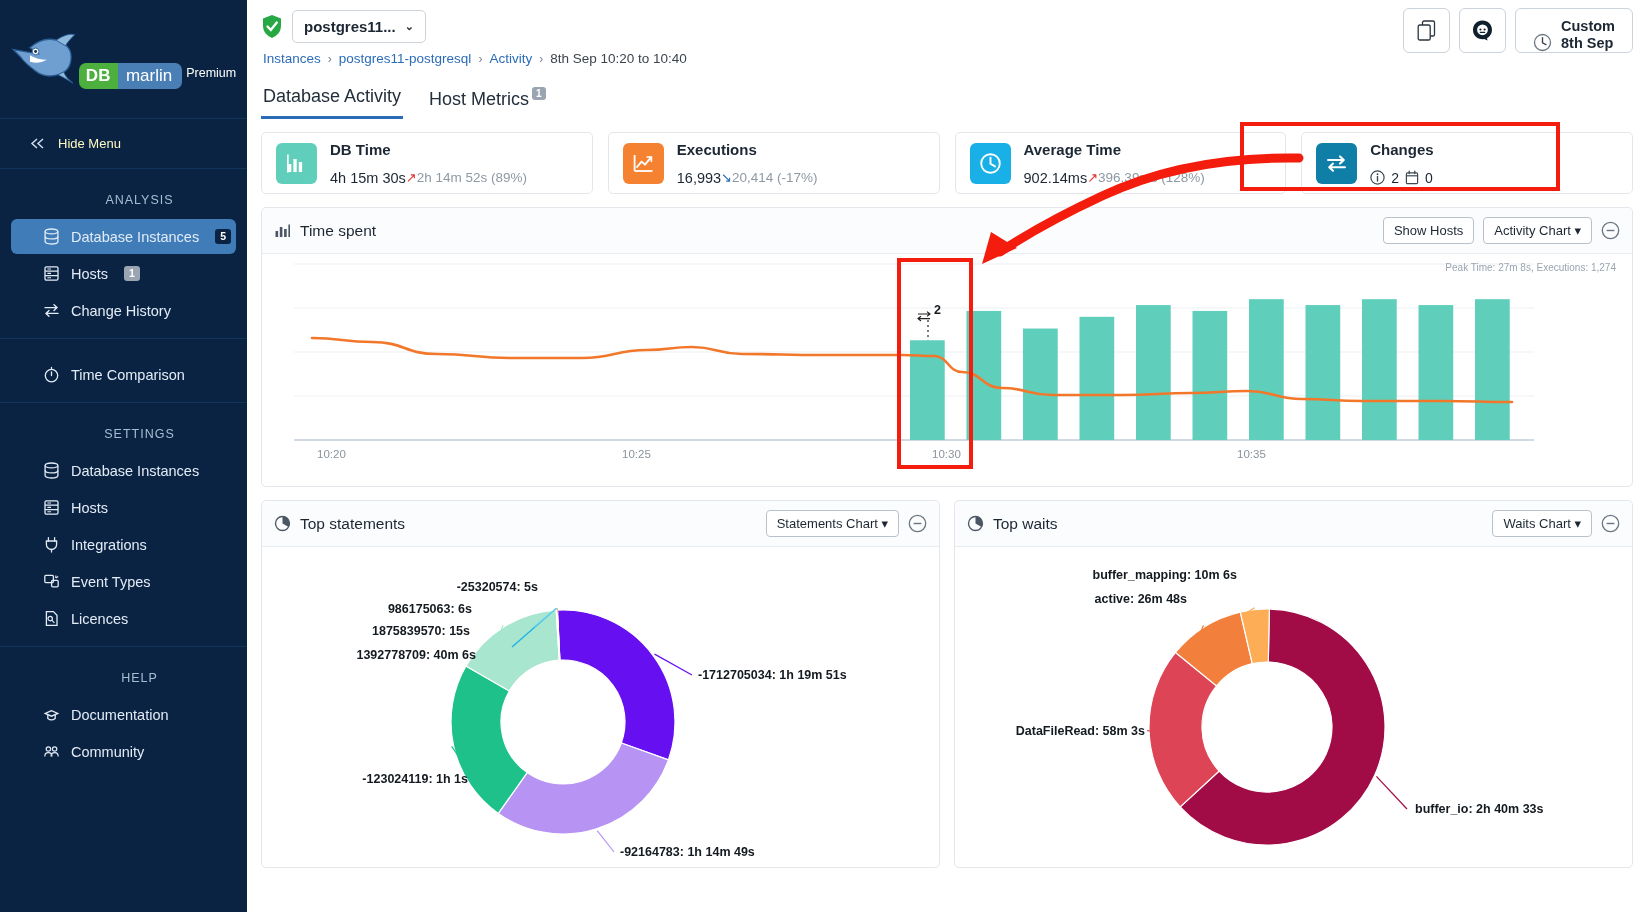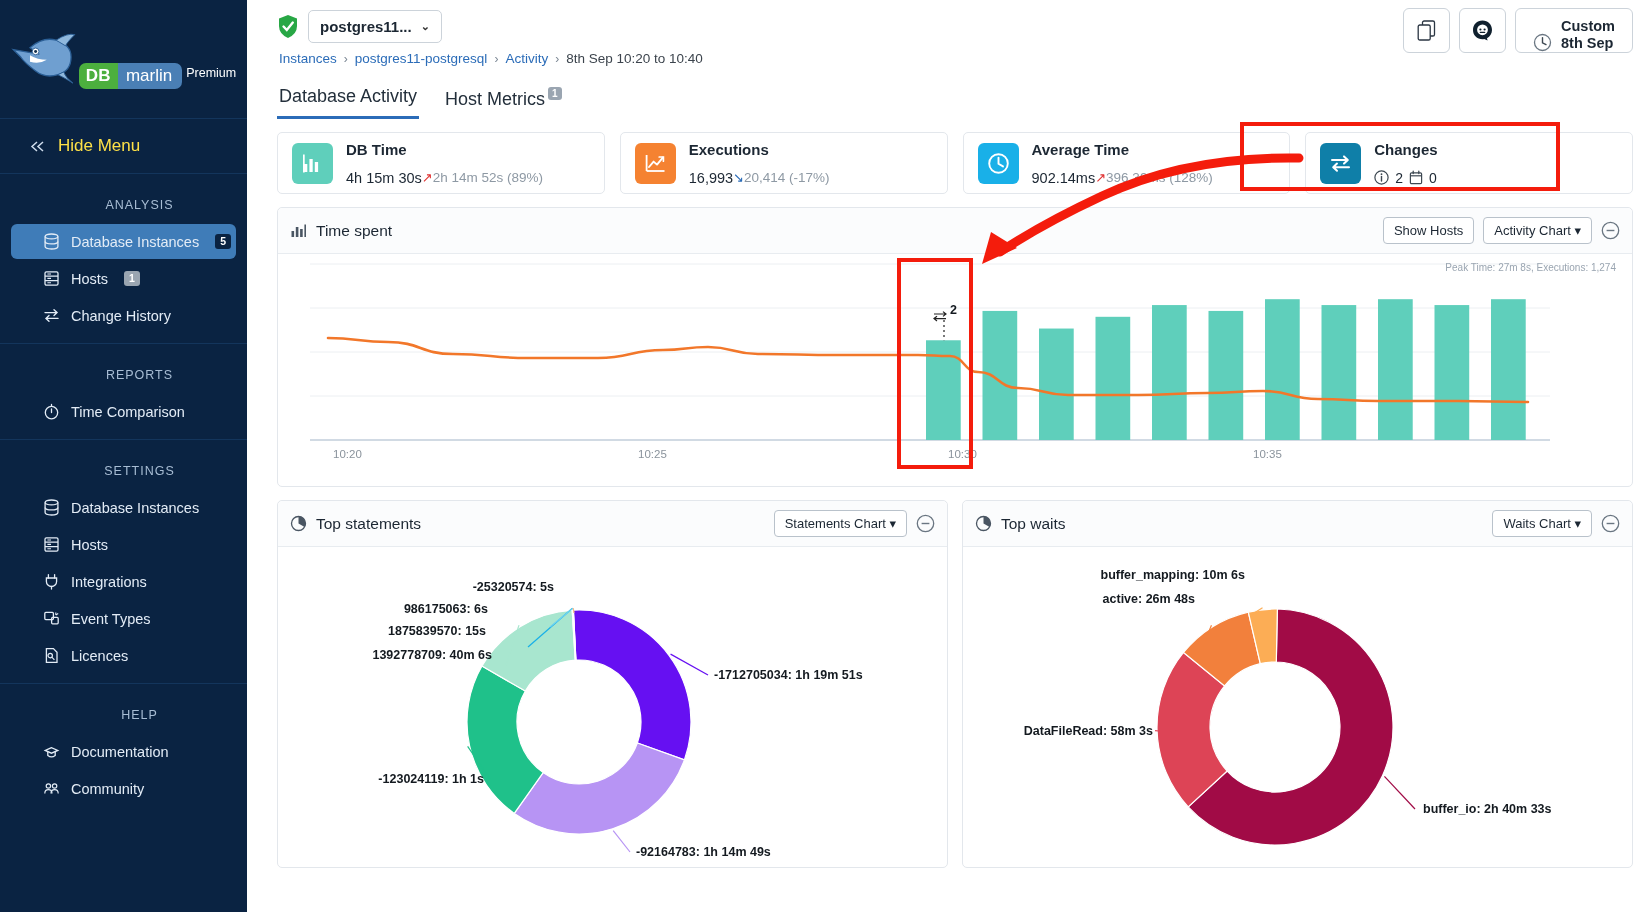--- a/index.html
+++ b/index.html
@@ -31,21 +31,21 @@
     padding: 0 7px; display: flex; align-items: center; letter-spacing: .3px;
   }
   .logo-marlin {
     background: #4a7fb5; color: #fff; font-size: 17px;
     padding: 0 10px 0 8px; display: flex; align-items: center;
   }
   .premium { font-size: 12.5px; color: #fff; margin-top: 3px; padding-left: 4px; }
 
   .hide-menu {
     display: flex; align-items: center; gap: 13px;
-    padding: 17px 0 17px 30px; font-size: 17px; color: #fde047;
+    padding: 17px 0 17px 30px; font-size: 13px; color: #fef9c3;
     border-bottom: 1px solid #13355c; cursor: pointer;
   }
   .nav-group { padding: 16px 0 8px 0; text-align: center; }
   .nav-group.bordered { border-top: 1px solid #13355c; }
   .nav-title {
     font-size: 12.5px; letter-spacing: 1px; color: #a8bdd4;
     padding: 8px 0 10px 32px;
   }
   .nav-item {
     display: flex; align-items: center; gap: 11px;
@@ -56,21 +56,21 @@
   .nav-ico { width: 17px; height: 17px; flex: 0 0 17px; display:flex; align-items:center; justify-content:center;}
   .nav-ico svg { width: 17px; height: 17px; display:block; }
   .badge {
     font-size: 10.5px; font-weight: bold; color: #fff;
     background: #0a2342; border-radius: 3px; padding: 2px 5px;
     margin-left: 5px; line-height: 1.1;
   }
   .badge.grey { background: #9aa5b1; color: #fff; }
 
   
-  .main { flex: 1; height: 912px; background: #fff; position: relative; overflow: hidden; padding-left: 16px; }
+  .main { flex: 1; height: 912px; background: #fff; position: relative; overflow: hidden; }
 
   .topbar { padding: 10px 14px 0 14px; position: relative; height: 78px; }
   .inst-row { display: flex; align-items: center; gap: 9px; }
   .shield { width: 22px; height: 25px; }
   .inst-select {
     border: 1px solid #ccd3da; border-radius: 5px;
     padding: 7px 11px; font-size: 15px; font-weight: bold; color: #1c2733;
     display: flex; align-items: center; gap: 9px; background: #fff; cursor: pointer;
   }
   .caret-d { font-size: 11px; color: #333; }
@@ -213,21 +213,20 @@
             <span class="nav-ico">
               <svg viewBox="0 0 17 17">
                 <path d="M2 5.6 H14 M11 2.8 L14 5.6 L11 8.4" stroke="#e3ecf6" stroke-width="1.4" fill="none" stroke-linecap="round"></path>
                 <path d="M15 11.4 H3 M6 8.6 L3 11.4 L6 14.2" stroke="#e3ecf6" stroke-width="1.4" fill="none" stroke-linecap="round"></path>
               </svg>
             </span>
             <span>Change History</span>
           </div>
         </div>
         <div class="nav-group bordered">
-          <div class="nav-title">REPORTS</div>
           <div class="nav-item">
             <span class="nav-ico">
               <svg viewBox="0 0 17 17">
                 <circle cx="8.5" cy="9.6" r="6.2" fill="none" stroke="#e3ecf6" stroke-width="1.3"></circle>
                 <path d="M8.5 5.8 V9.6 M8.5 1.4 V3.2" stroke="#e3ecf6" stroke-width="1.3" stroke-linecap="round"></path>
               </svg>
             </span>
             <span>Time Comparison</span>
           </div>
         </div>

